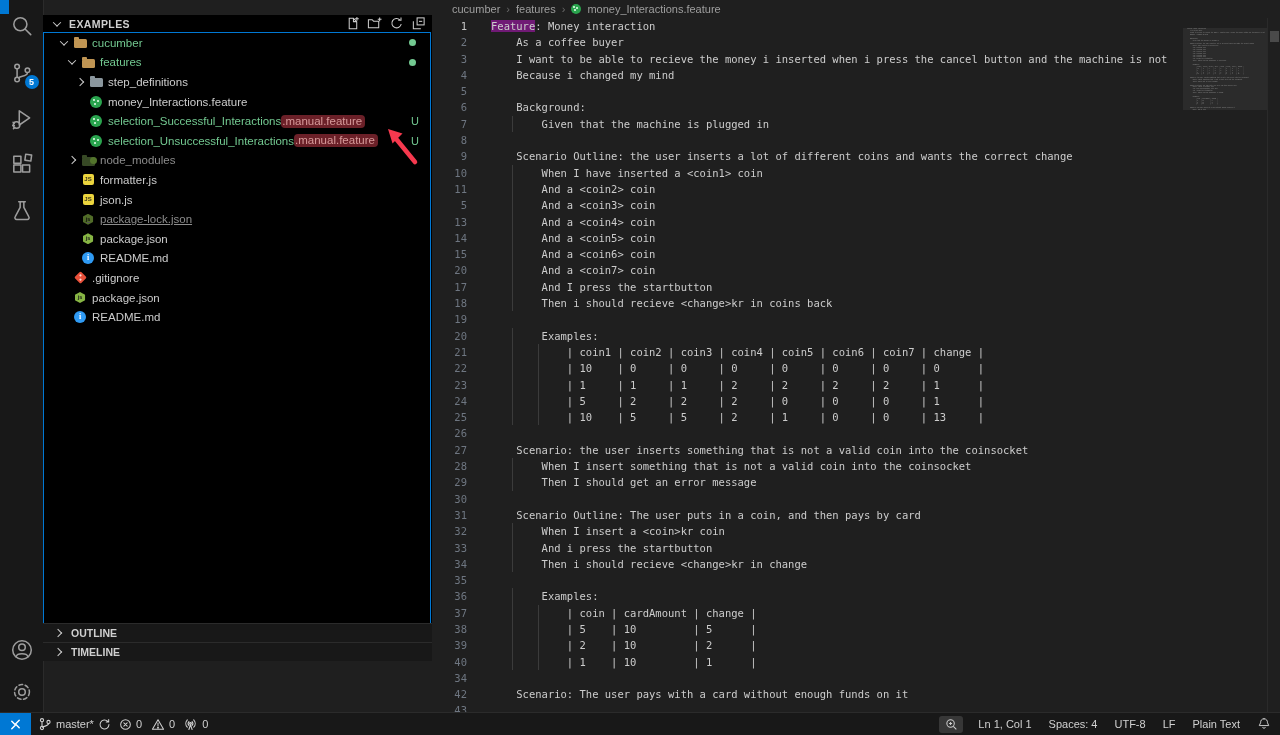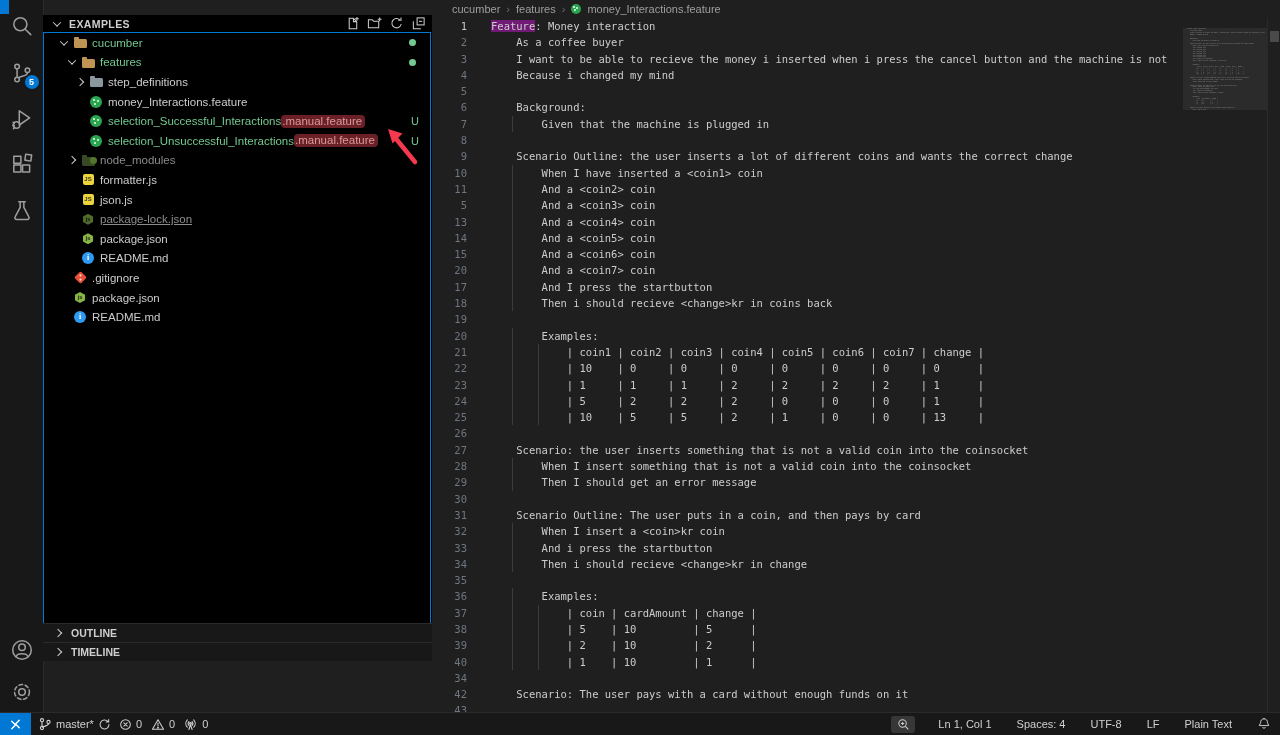--- a/index.html
+++ b/index.html
@@ -83,21 +83,21 @@
   .sb-lane{position:absolute;left:835px;top:0;bottom:0;width:13px;border-left:1px solid #2a2a2a;}
   .sb-thumb{position:absolute;left:2px;top:13px;width:9px;height:11px;background:#4a4a4a;cursor:pointer;}
   
   .statusbar{position:absolute;left:0;bottom:0;width:1280px;height:22px;background:#181818;border-top:1px solid #2b2b2b;
              display:flex;align-items:center;font-size:11px;color:#d0d0d0;}
   .st-item{display:flex;align-items:center;gap:4px;cursor:pointer;height:22px;padding:0 2px;}
   .st-item svg{stroke:#d0d0d0;fill:none;stroke-width:1.1;stroke-linecap:round;stroke-linejoin:round;}
   .st-remote{width:31px;height:22px;background:var(--accent);display:flex;align-items:center;justify-content:center;
              color:#fff;font-weight:bold;font-size:9px;cursor:pointer;flex:none;}
   .st-left{display:flex;align-items:center;gap:4px;margin-left:5px;}
-  .st-right{margin-left:auto;display:flex;align-items:center;gap:21px;padding-right:7px;}
+  .st-right{margin-left:auto;display:flex;align-items:center;gap:13px;padding-right:7px;}
   .zoombox{width:24px;height:17px;background:#373737;border-radius:3px;display:flex;align-items:center;justify-content:center;cursor:pointer;}
   .zoombox svg{stroke:#cfcfcf;fill:none;stroke-width:1.1;}
   
   .anno-arrow{position:absolute;left:378px;top:118px;pointer-events:none;}
 </style>
 </head>
 <body>
 
 <div id="app">
 

